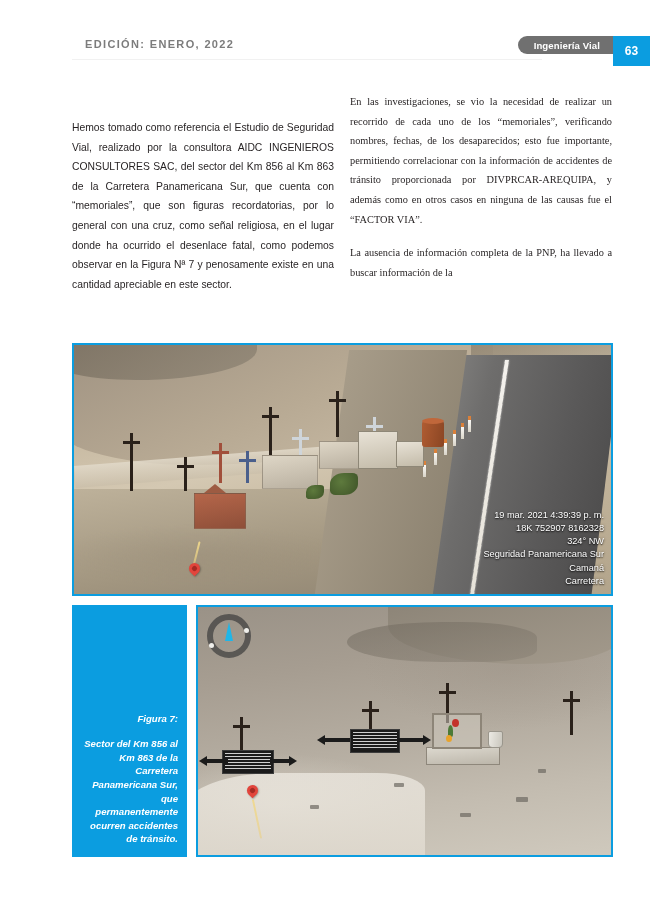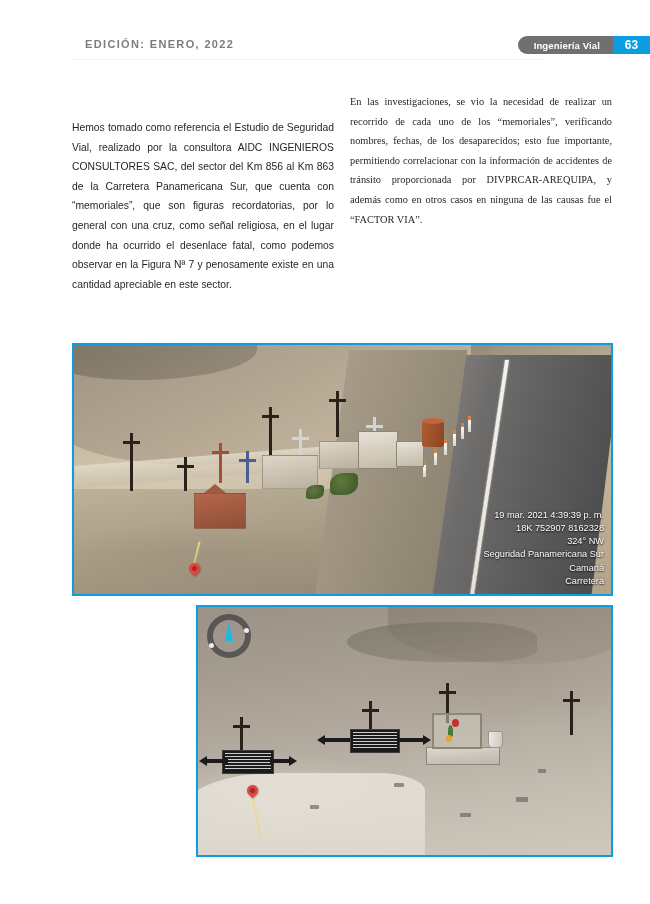--- a/index.html
+++ b/index.html
@@ -43,21 +43,21 @@
     display:flex; align-items:center;
     color:#ffffff;
     font-size:9.6px;
     font-weight:700;
     white-space:nowrap;
     letter-spacing:0.1px;
   }
   .page-number {
     position:absolute;
     right:0; top:36px;
-    width:37px; height:18px;
+    width:37px; height:30px;
     background:#0b9de0;
     display:flex; align-items:center; justify-content:center;
     color:#ffffff;
     font-size:12px;
     font-weight:700;
   }
 
   
   .col {
     position:absolute;
@@ -371,20 +371,21 @@
   <div class="brand-badge">Ingeniería Vial</div>
   <div class="page-number">63</div>
 </div>
 
 <div class="col col-left">
   <p>Hemos tomado como referencia el Estudio de Seguridad Vial, realizado por la consultora AIDC INGENIEROS CONSULTORES SAC, del sector del Km 856 al Km 863 de la Carretera Panamericana Sur, que cuenta con “memoriales”, que son figuras recordatorias, por lo general con una cruz, como señal religiosa, en el lugar donde ha ocurrido el desenlace fatal, como podemos observar en la Figura Nª 7 y penosamente existe en una cantidad apreciable en este sector.</p>
 </div>
 
 <div class="col col-right">
   <p>En las investigaciones, se vio la necesidad de realizar un recorrido de cada uno de los “memoriales”, verificando nombres, fechas, de los desaparecidos; esto fue importante, permitiendo correlacionar con la información de accidentes de tránsito proporcionada por DIVPRCAR-AREQUIPA, y además como en otros casos en ninguna de las causas fue el “FACTOR VIA”.</p>
+  <p>La ausencia de información completa de la PNP, ha llevado a buscar información de la</p>
 </div>
 
 <div class="figure-wrap">
 
   <div class="photo-top">
     <div class="scene">
       <div class="t-sand"></div>
       <div class="t-dune"></div>
       <div class="t-dune-shadow"></div>
       <div class="t-track"></div>
@@ -429,20 +430,26 @@
         <div>324° NW</div>
         <div>Seguridad Panamericana Sur</div>
         <div>Camaná</div>
         <div>Carretera</div>
       </div>
     </div>
   </div>
 
   <div class="bottom-row">
 
+    <div class="caption-box">
+      <div class="caption-inner">
+        <div class="caption-title">Figura 7:</div>
+        <div>Sector del Km 856 al Km 863 de la Carretera Panamericana Sur, que permanentemente ocurren accidentes de tránsito.</div>
+      </div>
+    </div>
 
     <div class="photo-bottom">
       <div class="scene">
         <div class="b-ground"></div>
         <div class="b-ridge"></div>
         <div class="b-ridge2"></div>
         <div class="b-pale"></div>
 
         <div class="compass">
           <div class="compass-needle"></div>

